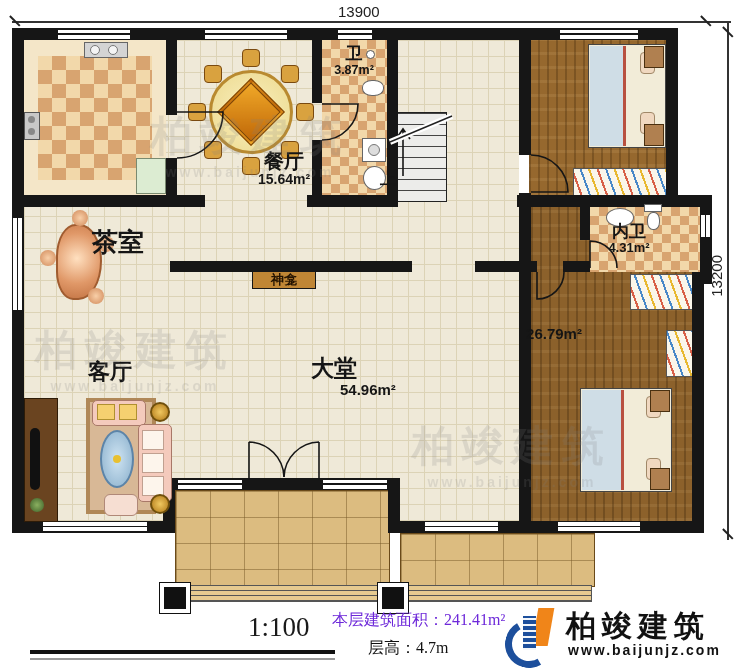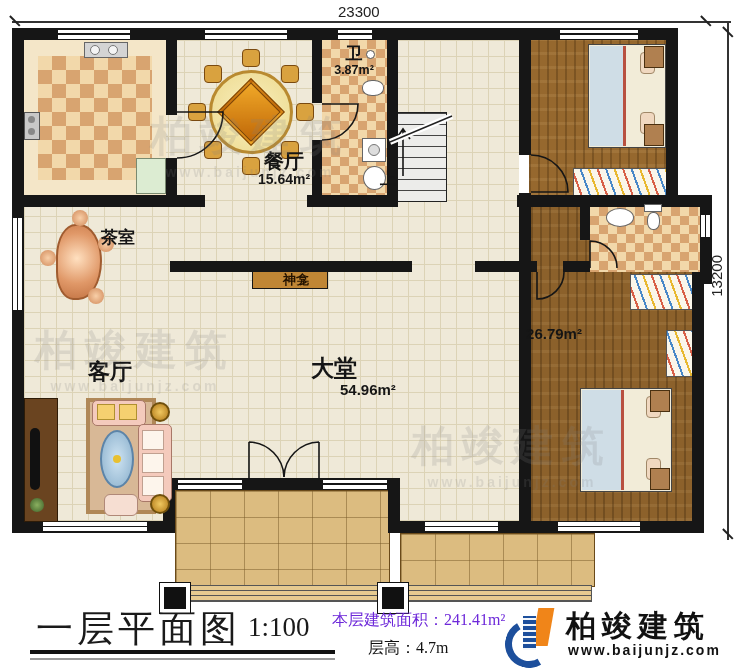--- a/index.html
+++ b/index.html
@@ -33,21 +33,21 @@
               font-size:13px;font-weight:bold;text-align:center;line-height:16px;}
 </style>
 </head>
 <body>
 
 <div class="sheet">
 
   <div class="dim-line" style="left:12px;top:21px;width:719px;height:1.5px;"></div>
   <div class="tick" style="left:8px;top:20px;"></div>
   <div class="tick" style="left:699px;top:20px;"></div>
-  <div class="dim-txt" style="left:338px;top:3px;">23300</div>
+  <div class="dim-txt" style="left:338px;top:3px;">13900</div>
 
   <div class="dim-line" style="left:727px;top:21px;width:1.5px;height:519px;"></div>
   <div class="tick" style="left:721px;top:31px;"></div>
   <div class="tick" style="left:721px;top:533px;"></div>
   <div class="dim-txt" style="left:708px;top:255px;writing-mode:vertical-rl;transform:rotate(180deg);">13200</div>
 
   <div class="abs tile" style="left:24px;top:40px;width:495px;height:481px;"></div>
   <div class="abs" style="left:24px;top:40px;width:142px;height:155px;background:#f4e6c8;"></div>
   <div class="abs checker" style="left:38px;top:56px;width:114px;height:124px;"></div>
   <div class="abs checker" style="left:322px;top:40px;width:65px;height:155px;background-size:18px 18px;"></div>
@@ -162,21 +162,21 @@
   <div class="furn" style="left:138px;top:424px;width:34px;height:78px;background:#f4cabc;border:1.5px solid #a87868;border-radius:5px;"></div>
   <div class="furn" style="left:142px;top:430px;width:22px;height:20px;background:#fdf5ec;border:1px solid #c0a090;"></div>
   <div class="furn" style="left:142px;top:453px;width:22px;height:20px;background:#fdf5ec;border:1px solid #c0a090;"></div>
   <div class="furn" style="left:142px;top:476px;width:22px;height:20px;background:#fdf5ec;border:1px solid #c0a090;"></div>
   <div class="furn" style="left:100px;top:430px;width:34px;height:58px;border-radius:50%;background:radial-gradient(#cfe4f2,#88aecb);border:2px solid #5c84a8;"></div>
   <div class="furn" style="left:113px;top:455px;width:8px;height:8px;border-radius:50%;background:#e8c030;"></div>
   <div class="furn" style="left:104px;top:494px;width:34px;height:22px;background:#f6ded2;border:1.5px solid #b08878;border-radius:6px;"></div>
   <div class="furn" style="left:150px;top:402px;width:20px;height:20px;border-radius:50%;background:radial-gradient(#f0c860,#b07818);border:2px solid #70500c;"></div>
   <div class="furn" style="left:150px;top:494px;width:20px;height:20px;border-radius:50%;background:radial-gradient(#f0c860,#b07818);border:2px solid #70500c;"></div>
 
-  <div class="shrine-box" style="left:252px;top:271px;width:62px;height:16px;padding-left:12px;">
+  <div class="shrine-box" style="left:252px;top:271px;width:62px;height:16px;">
     <span>神龛</span>
   </div>
 
   <svg class="overlay" width="750" height="670" viewBox="0 0 750 670">
     <g stroke="#161616" stroke-width="1.6" fill="none">
       <path d="M249,442 A36,36 0 0 1 284,477 M249,478 L249,442"></path>
       <path d="M319,442 A36,36 0 0 0 284,477 M319,478 L319,442"></path>
       <path d="M177,112 H223 A46,46 0 0 1 177,158"></path>
       <path d="M322,104 H358 A36,36 0 0 1 322,140"></path>
       <path d="M531,192 H568 A37,37 0 0 0 531,155"></path>
@@ -189,22 +189,26 @@
   </svg>
 
   <div class="rlabel" style="left:244px;top:150px;width:80px;">
     <span class="nm">餐厅</span>
     <span class="ar">15.64m²</span>
   </div>
   <div class="rlabel" style="left:330px;top:44px;width:48px;">
     <span class="nm" style="font-size:17px;">卫</span>
     <span class="ar" style="font-size:12.5px;">3.87m²</span>
   </div>
+  <div class="rlabel" style="left:598px;top:222px;width:62px;">
+    <span class="nm" style="font-size:17px;">内卫</span>
+    <span class="ar" style="font-size:13px;">4.31m²</span>
+  </div>
   <div class="rlabel" style="left:86px;top:228px;width:64px;">
-    <span class="nm" style="font-size:17px;">茶室</span>
+    <span class="nm" style="font-size:26px;">茶室</span>
   </div>
   <div class="rlabel" style="left:78px;top:360px;width:64px;">
     <span class="nm" style="font-size:22px;">客厅</span>
   </div>
   <div class="rlabel" style="left:296px;top:356px;width:76px;">
     <span class="nm" style="font-size:23px;">大堂</span>
     <span class="ar" style="font-size:15px;padding-left:44px;">54.96m²</span>
   </div>
   <div class="rlabel" style="left:506px;top:326px;width:96px;">
     <span class="ar" style="font-size:15px;">26.79m²</span>
@@ -219,21 +223,20 @@
   </div>
   <div class="wm" style="left:15px;top:322px;width:240px;">
     <span class="t">柏竣建筑</span>
     <span class="u">www.baijunjz.com</span>
   </div>
   <div class="wm" style="left:392px;top:418px;width:240px;">
     <span class="t">柏竣建筑</span>
     <span class="u">www.baijunjz.com</span>
   </div>
 
-  <div class="abs serif" style="left:36px;top:604px;font-size:37px;letter-spacing:4px;color:#1a1a1a;">一层平面图</div>
   <div class="abs serif" style="left:248px;top:612px;font-size:27px;color:#1a1a1a;">1:100</div>
   <div class="abs" style="left:30px;top:650px;width:305px;height:4px;background:#111;"></div>
   <div class="abs" style="left:30px;top:658px;width:305px;height:1.5px;background:#999;"></div>
 
   <div class="abs serif" style="left:332px;top:610px;font-size:16px;color:#6d28d9;">
     <span>本层建筑面积：</span><span>241.41m²</span>
   </div>
   <div class="abs serif" style="left:368px;top:638px;font-size:16px;color:#111;">
     <span>层高：</span><span>4.7m</span>
   </div>

